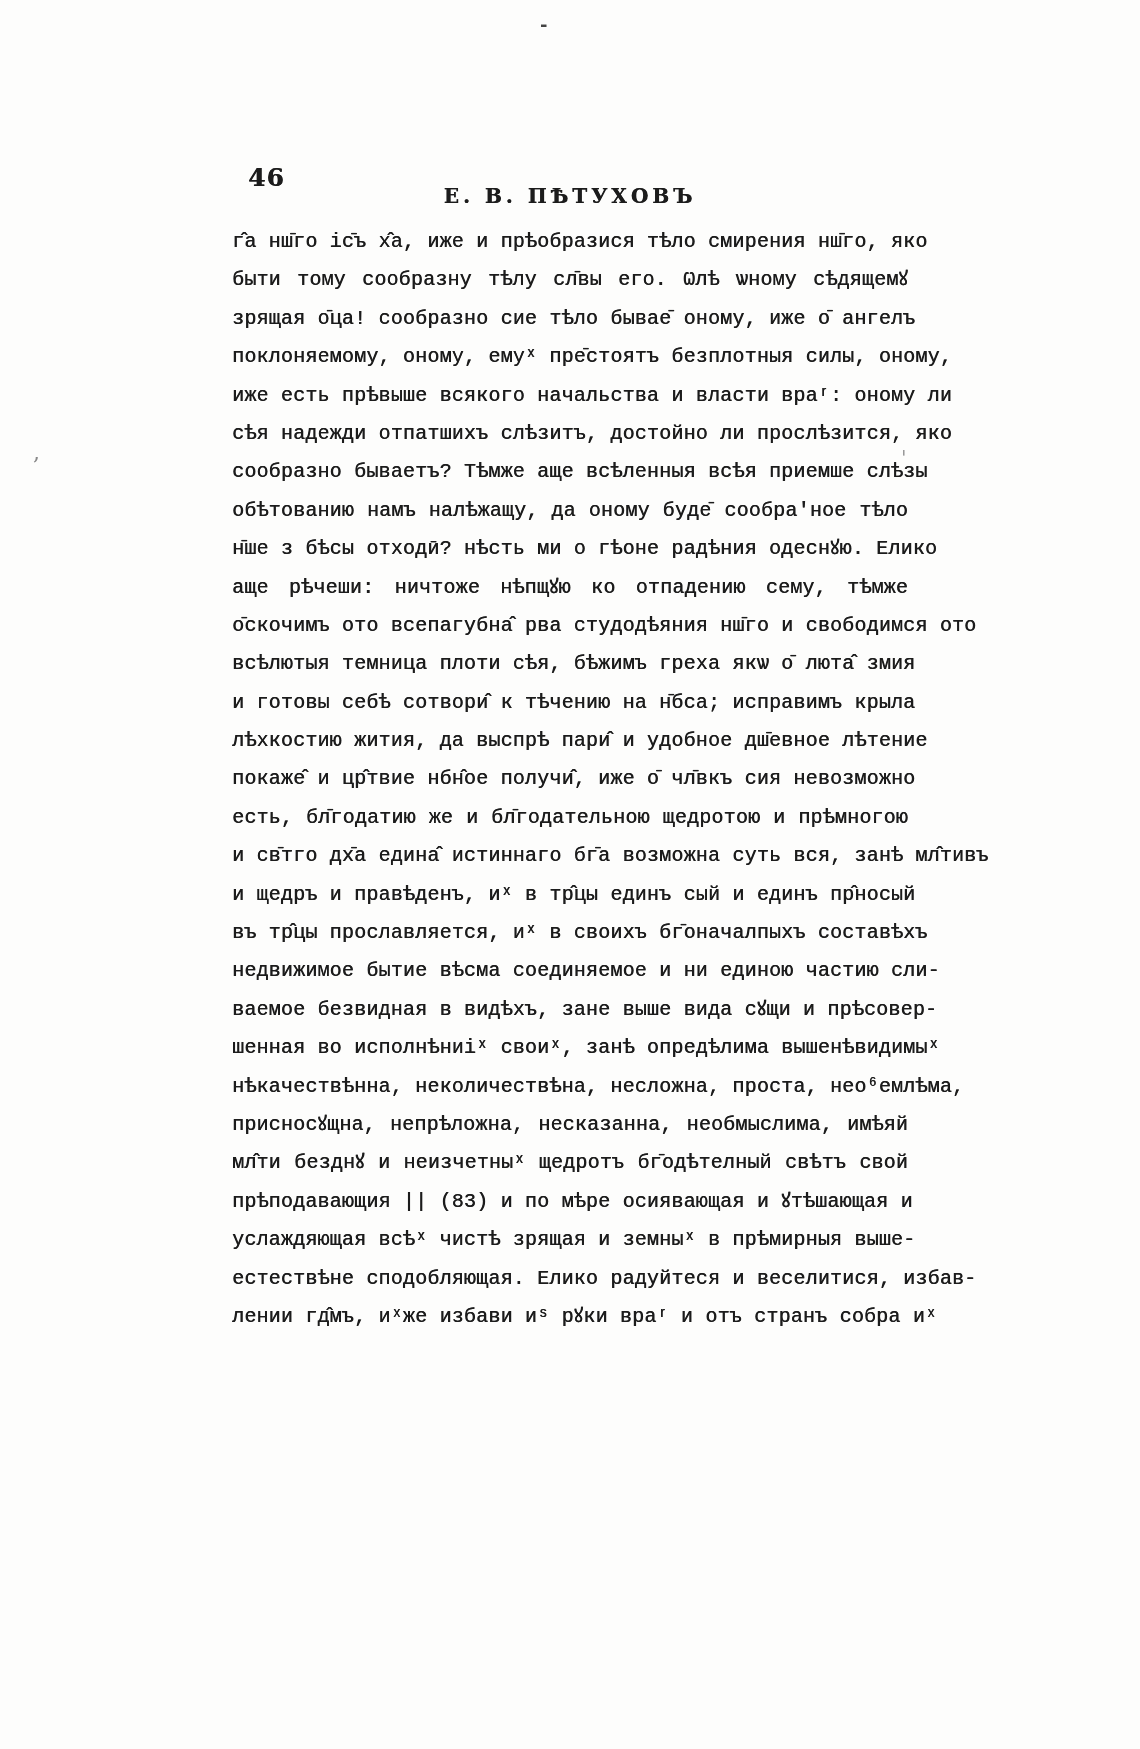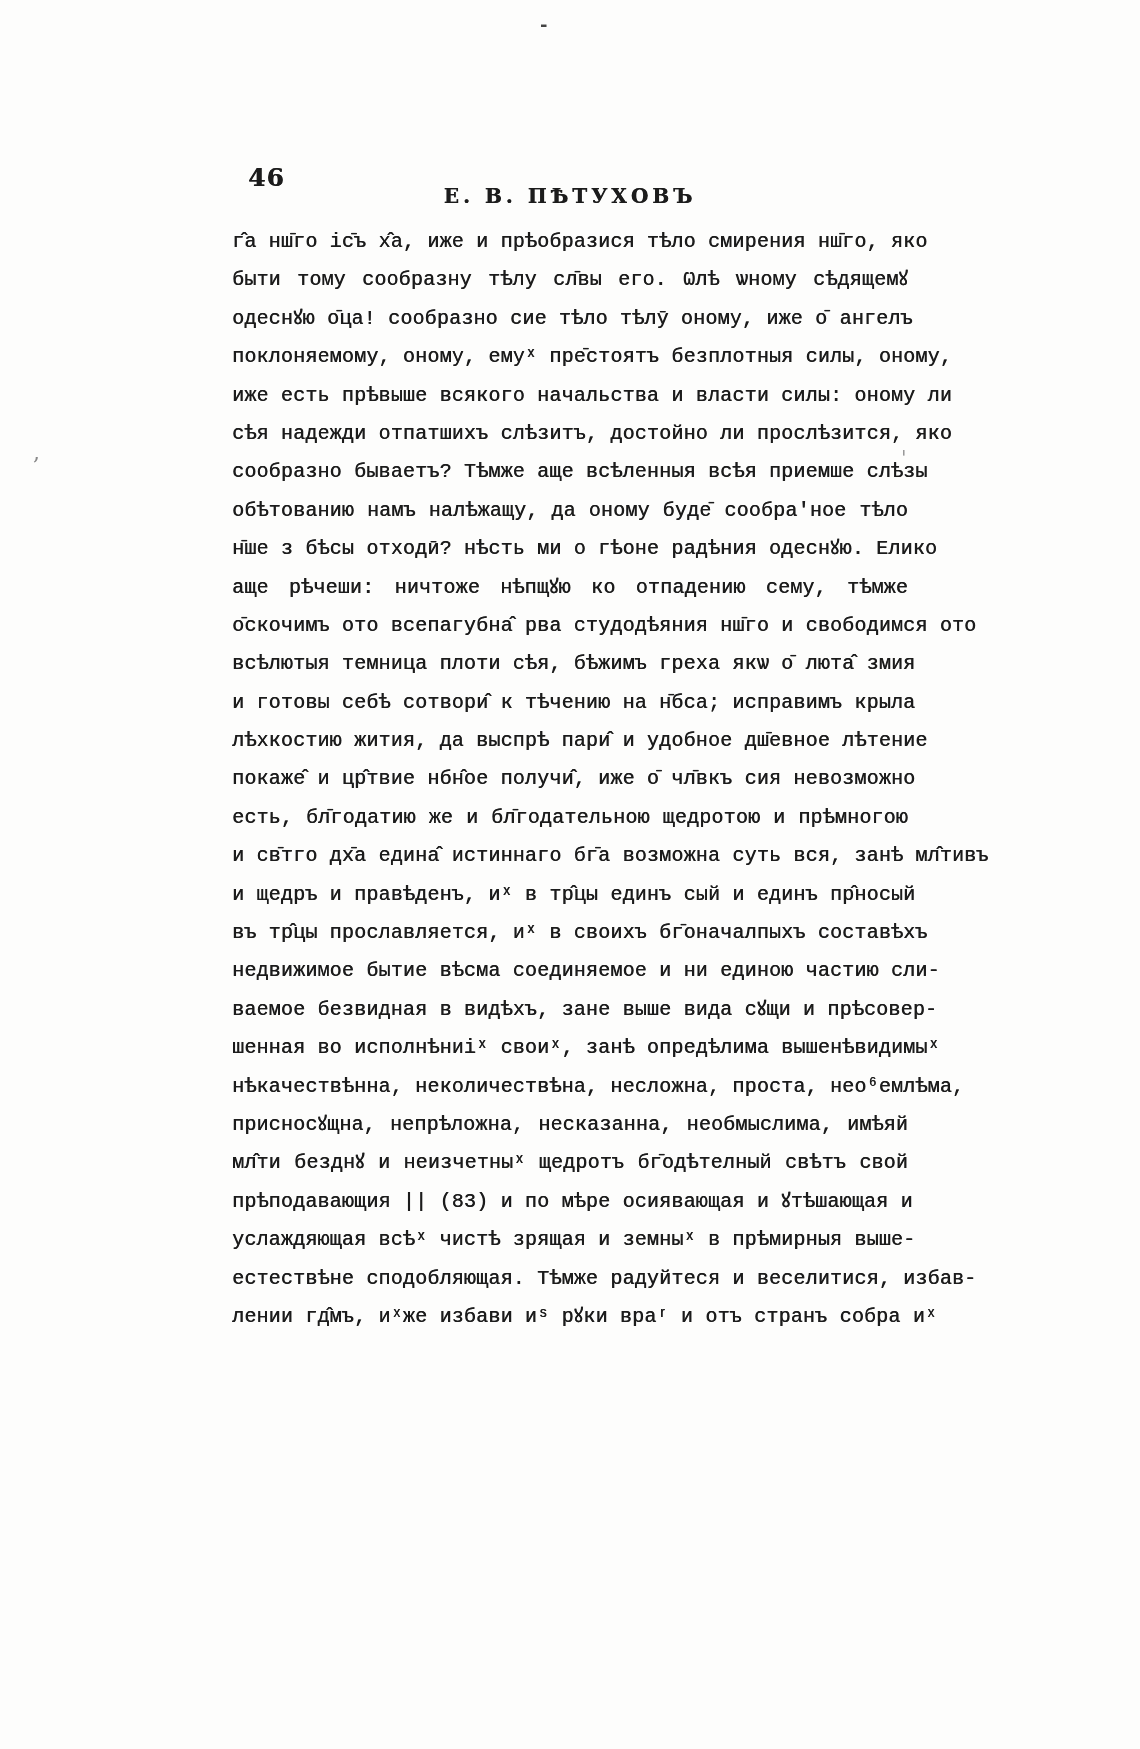--- a/index.html
+++ b/index.html
@@ -87,23 +87,23 @@
   <span class="artifact speck-right">'</span>
 
   <div class="header">
     <span class="page-number">46</span>
     <span class="running-title">Е. В. ПѢТУХОВЪ</span>
   </div>
 
   <div class="body-text">
     <div class="text-line">г̂а нш̄го іс̄ъ х̂а, иже и прѣобразися тѣло смирения нш̄го, яко</div>
     <div class="text-line">быти тому сообразну тѣлу сл̄вы его. Ѡлѣ ѡному сѣдящемꙋ</div>
-    <div class="text-line">одеснꙋю о̄ца! сообразно сие тѣло тѣлӯ оному, иже о̄ ангелъ</div>
+    <div class="text-line">зрящая о̄ца! сообразно сие тѣло бывае̄ оному, иже о̄ ангелъ</div>
     <div class="text-line">поклоняемому, оному, емуˣ пре̄стоятъ безплотныя силы, оному,</div>
-    <div class="text-line">иже есть прѣвыше всякого начальства и власти силы: оному ли</div>
+    <div class="text-line">иже есть прѣвыше всякого начальства и власти враʳ: оному ли</div>
     <div class="text-line">сѣя надежди отпатшихъ слѣзитъ, достойно ли прослѣзится, яко</div>
     <div class="text-line">сообразно бываетъ? Тѣмже аще всѣленныя всѣя приемше слѣзы</div>
     <div class="text-line">обѣтованию намъ налѣжащу, да оному буде̄ сообра'ное тѣло</div>
     <div class="text-line">н̄ше з бѣсы отходӣ? нѣсть ми о гѣоне радѣния одеснꙋю. Елико</div>
     <div class="text-line">аще рѣчеши: ничтоже нѣпщꙋю ко отпадению сему, тѣмже</div>
     <div class="text-line">о̄скочимъ ото всепагубна̂ рва студодѣяния нш̄го и свободимся ото</div>
     <div class="text-line">всѣлютыя темница плоти сѣя, бѣжимъ греха якѡ о̄ люта̂ змия</div>
     <div class="text-line">и готовы себѣ сотвори̂ к тѣчению на н̄бса; исправимъ крыла</div>
     <div class="text-line">лѣхкостию жития, да выспрѣ пари̂ и удобное дш̄евное лѣтение</div>
     <div class="text-line">покаже̂ и цр̂твие нбн̂ое получи̂, иже о̄ чл̄вкъ сия невозможно</div>
@@ -112,17 +112,17 @@
     <div class="text-line">и щедръ и правѣденъ, иˣ в тр̂цы единъ сый и единъ пр̂носый</div>
     <div class="text-line">въ тр̂цы прославляется, иˣ в своихъ бг̄оначалпыхъ составѣхъ</div>
     <div class="text-line">недвижимое бытие вѣсма соединяемое и ни единою частию сли-</div>
     <div class="text-line">ваемое безвидная в видѣхъ, зане выше вида сꙋщи и прѣсовер-</div>
     <div class="text-line">шенная во исполнѣниіˣ своиˣ, занѣ опредѣлима вышенѣвидимыˣ</div>
     <div class="text-line">нѣкачествѣнна, неколичествѣна, несложна, проста, нео⁶емлѣма,</div>
     <div class="text-line">присносꙋщна, непрѣложна, несказанна, необмыслима, имѣяй</div>
     <div class="text-line">мл̂ти безднꙋ и неизчетныˣ щедротъ бг̄одѣтелный свѣтъ свой</div>
     <div class="text-line">прѣподавающия || (83) и по мѣре осиявающая и ꙋтѣшающая и</div>
     <div class="text-line">услаждяющая всѣˣ чистѣ зрящая и земныˣ в прѣмирныя выше-</div>
-    <div class="text-line">естествѣне сподобляющая. Тѣмже радуйтеся и веселитися, избав-</div>
+    <div class="text-line">естествѣне сподобляющая. Елико радуйтеся и веселитися, избав-</div>
     <div class="text-line">лении гд̂мъ, иˣже избави иˢ рꙋки враʳ и отъ странъ собра иˣ</div>
   </div>
 
 </div>
 
 </body></html>

